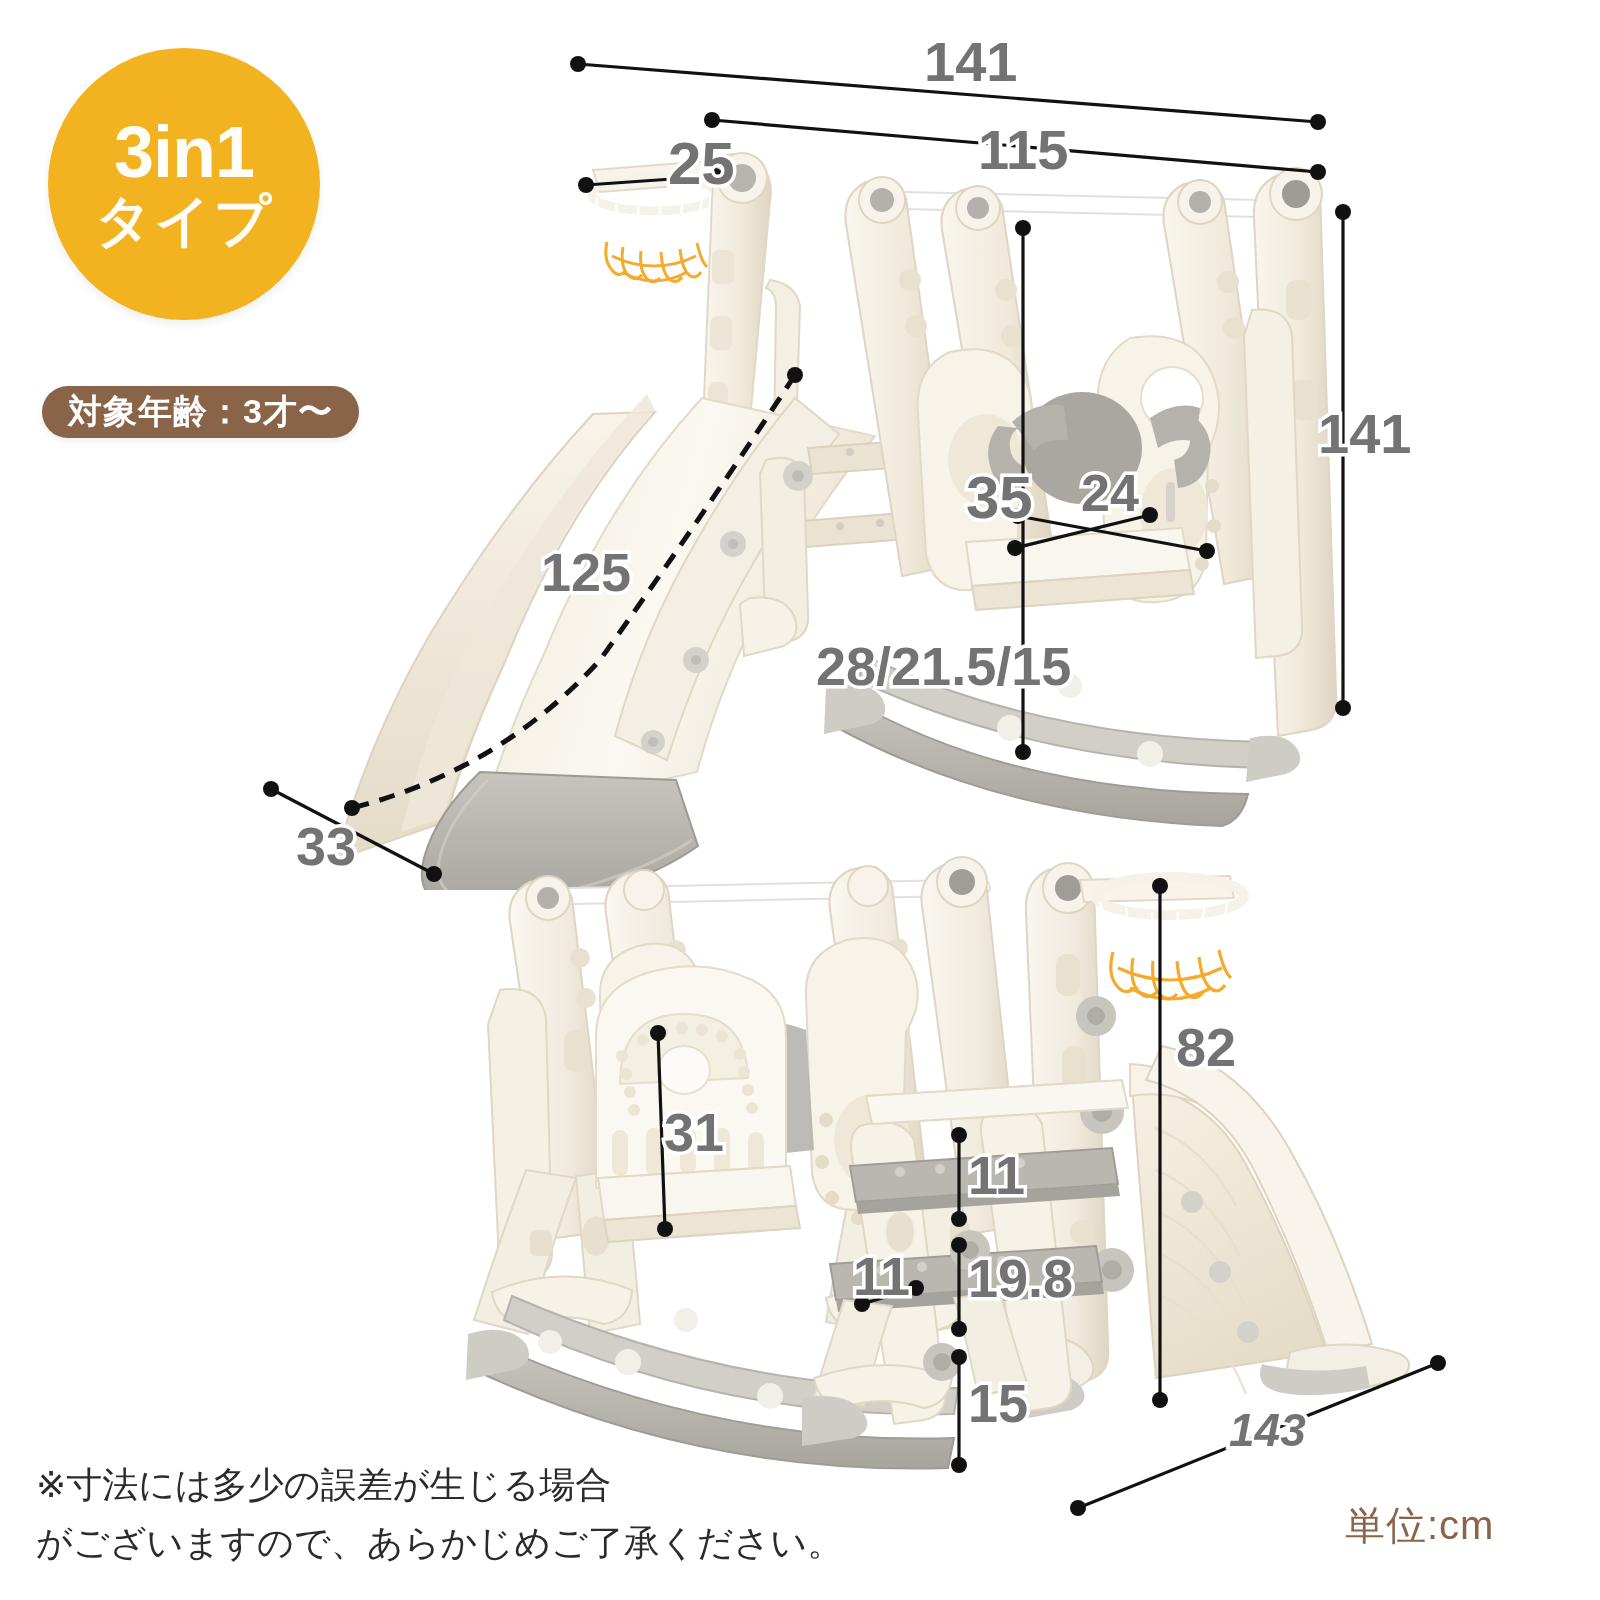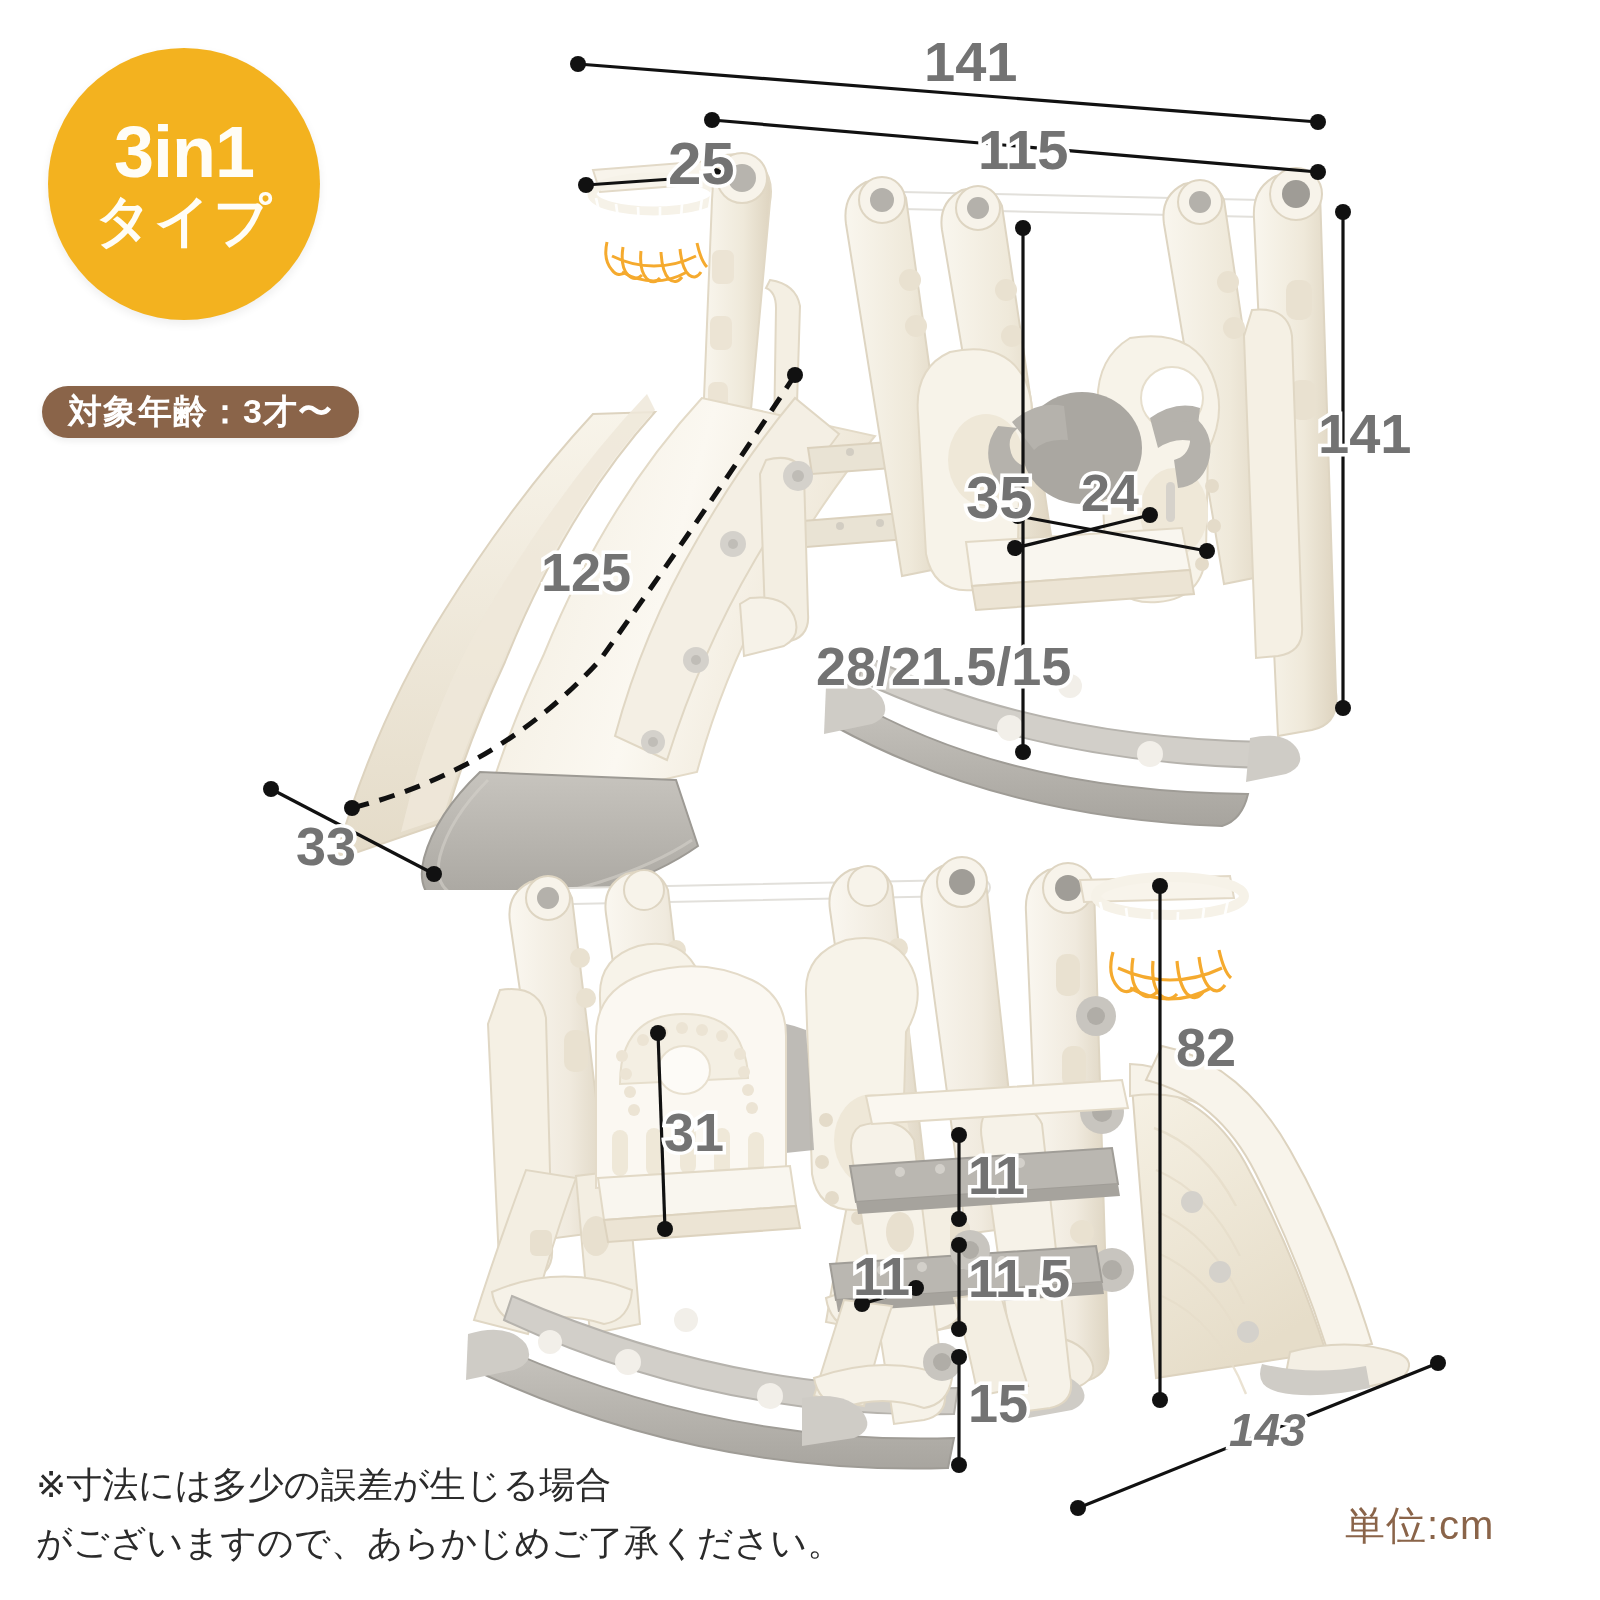--- a/index.html
+++ b/index.html
@@ -513,21 +513,21 @@
   <div class="dim halo" style="left:816px;top:638px;font-size:54px;">28/21.5/15</div>
   <div class="dim halo" style="left:966px;top:466px;font-size:60px;">35</div>
   <div class="dim halo" style="left:1081px;top:466px;font-size:52px;">24</div>
   <div class="dim halo" style="left:541px;top:544px;font-size:54px;">125</div>
   <div class="dim halo" style="left:296px;top:818px;font-size:54px;">33</div>
 
   <div class="dim halo" style="left:1176px;top:1019px;font-size:54px;">82</div>
   <div class="dim halo" style="left:1229px;top:1406px;font-size:46px;font-style:italic;">143</div>
   <div class="dim halo" style="left:664px;top:1104px;font-size:54px;">31</div>
   <div class="dim halo" style="left:968px;top:1147px;font-size:54px;">11</div>
-  <div class="dim halo" style="left:968px;top:1250px;font-size:54px;">11.5</div>
+  <div class="dim halo" style="left:968px;top:1250px;font-size:54px;">19.8</div>
   <div class="dim halo" style="left:853px;top:1248px;font-size:54px;">11</div>
   <div class="dim halo" style="left:968px;top:1375px;font-size:54px;">15</div>
 
   <div class="footnote">
     <div>※寸法には多少の誤差が生じる場合</div>
     <div>がございますので、あらかじめご了承ください。</div>
   </div>
 
   <div class="unit-note">単位:cm</div>
 

